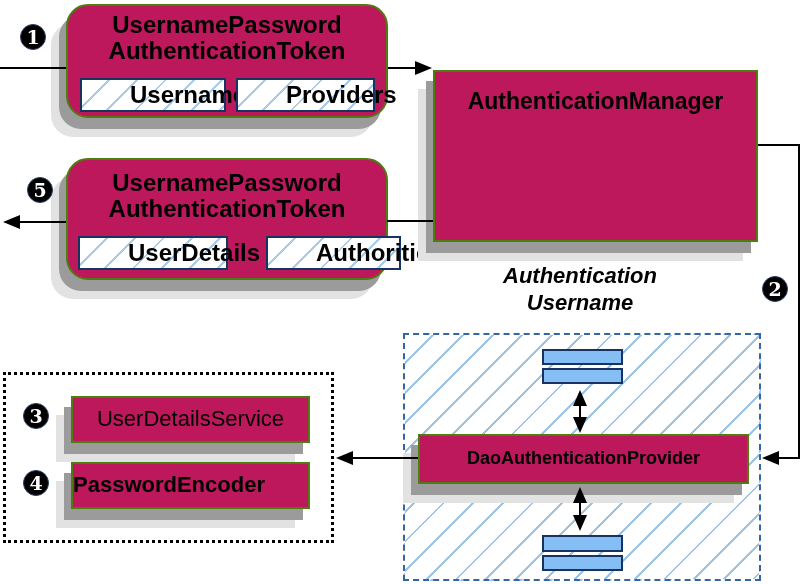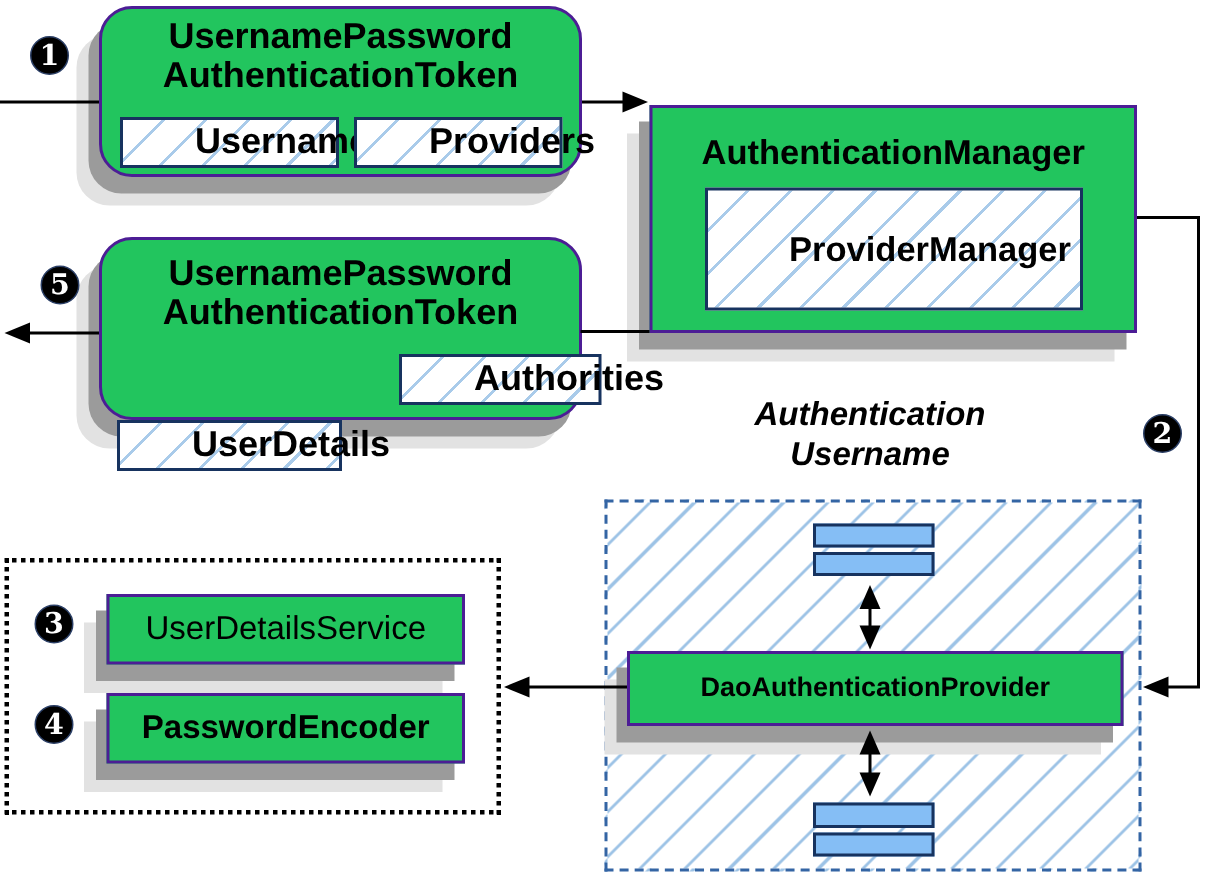--- a/index.html
+++ b/index.html
@@ -3,21 +3,21 @@
 <meta charset="utf-8">
 <style>
   html,body{margin:0;padding:0;background:#fff;}
   #stage{
     position:relative;width:803px;height:584px;background:#ffffff;overflow:hidden;
     font-family:"Liberation Sans",sans-serif;color:#000;
   }
   .abs{position:absolute;box-sizing:border-box;}
   
   .node{
-    background:#22c55e;border:2px solid #4c1d95;
+    background:#be185d;border:2px solid #4d7c0f;
     box-shadow:-7px 11px 0 0 #9B9B9B,-15px 19px 0 0 #E2E2E2;
   }
   .rounded{border-radius:22px;}
   .node-title{
     text-align:center;font-weight:bold;font-size:24px;line-height:26px;
     white-space:nowrap;
   }
   
   .hatchbox{
     background-color:#fff;
@@ -59,27 +59,26 @@
     </div>
     <div class="abs hatchbox field" style="left:12px;top:72px;width:146px;">Username</div>
     <div class="abs hatchbox field" style="left:168px;top:72px;width:139px;">Providers</div>
   </div>
 
   <div class="abs node rounded" style="left:66px;top:158px;width:322px;height:122px;">
     <div class="abs node-title" style="left:0;top:10px;width:100%;">
       <span class="ctext">UsernamePassword</span>
       <span class="ctext">AuthenticationToken</span>
     </div>
-    <div class="abs hatchbox field" style="left:10px;top:76px;width:150px;margin-top:44px;">UserDetails</div>
+    <div class="abs hatchbox field" style="left:10px;top:76px;width:150px;">UserDetails</div>
     <div class="abs hatchbox field" style="left:159px;top:76px;width:135px;margin-left:39px;">Authorities</div>
   </div>
 
-  <div class="abs node" style="left:433px;top:70px;width:325px;height:152px;">
+  <div class="abs node" style="left:433px;top:70px;width:325px;height:172px;">
     <div class="abs node-title" style="left:0;top:16px;width:100%;font-size:23px;">AuthenticationManager</div>
-    <div class="abs hatchbox" style="left:35px;top:53px;width:252px;height:82px;line-height:78px;font-size:23px;">ProviderManager</div>
   </div>
 
   <div class="abs label-2l" style="left:450px;top:262px;width:260px;font-style:italic;">
     <span class="ctext">Authentication</span>
     <span class="ctext">Username</span>
   </div>
 
   <div class="abs dashed" style="left:403px;top:333px;width:358px;height:248px;"></div>
 
   <div class="abs bar" style="left:542px;top:349px;width:81px;height:16px;"></div>
@@ -87,21 +86,21 @@
 
   <div class="abs node" style="left:418px;top:434px;width:331px;height:50px;text-align:center;line-height:44px;font-weight:bold;font-size:18px;white-space:nowrap;">DaoAuthenticationProvider</div>
 
   <div class="abs bar" style="left:542px;top:535px;width:81px;height:17px;"></div>
   <div class="abs bar" style="left:542px;top:555px;width:81px;height:16px;"></div>
 
   <div class="abs dotted" style="left:3px;top:372px;width:331px;height:171px;"></div>
 
   <div class="abs node" style="left:71px;top:396px;width:239px;height:47px;text-align:center;line-height:41px;font-weight:normal;font-size:22px;white-space:nowrap;">UserDetailsService</div>
 
-  <div class="abs node" style="left:71px;top:462px;width:239px;height:47px;text-align:center;line-height:41px;font-weight:bold;font-size:22px;white-space:nowrap;">PasswordEncoder</div>
+  <div class="abs node" style="left:71px;top:462px;width:239px;height:47px;line-height:41px;font-weight:bold;font-size:22px;white-space:nowrap;">PasswordEncoder</div>
 
   <div class="abs badge" style="left:20px;top:24px;">1</div>
   <div class="abs badge" style="left:762px;top:276px;">2</div>
   <div class="abs badge" style="left:23px;top:403px;">3</div>
   <div class="abs badge" style="left:23px;top:470px;">4</div>
   <div class="abs badge" style="left:27px;top:177px;">5</div>
 
   <svg class="connectors" width="803" height="584" viewBox="0 0 803 584">
     <g stroke="#000" stroke-width="2" fill="#000">
 

